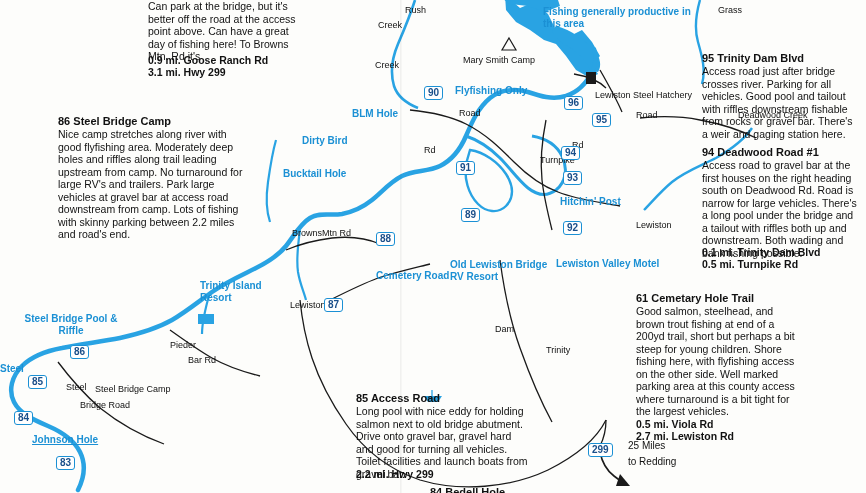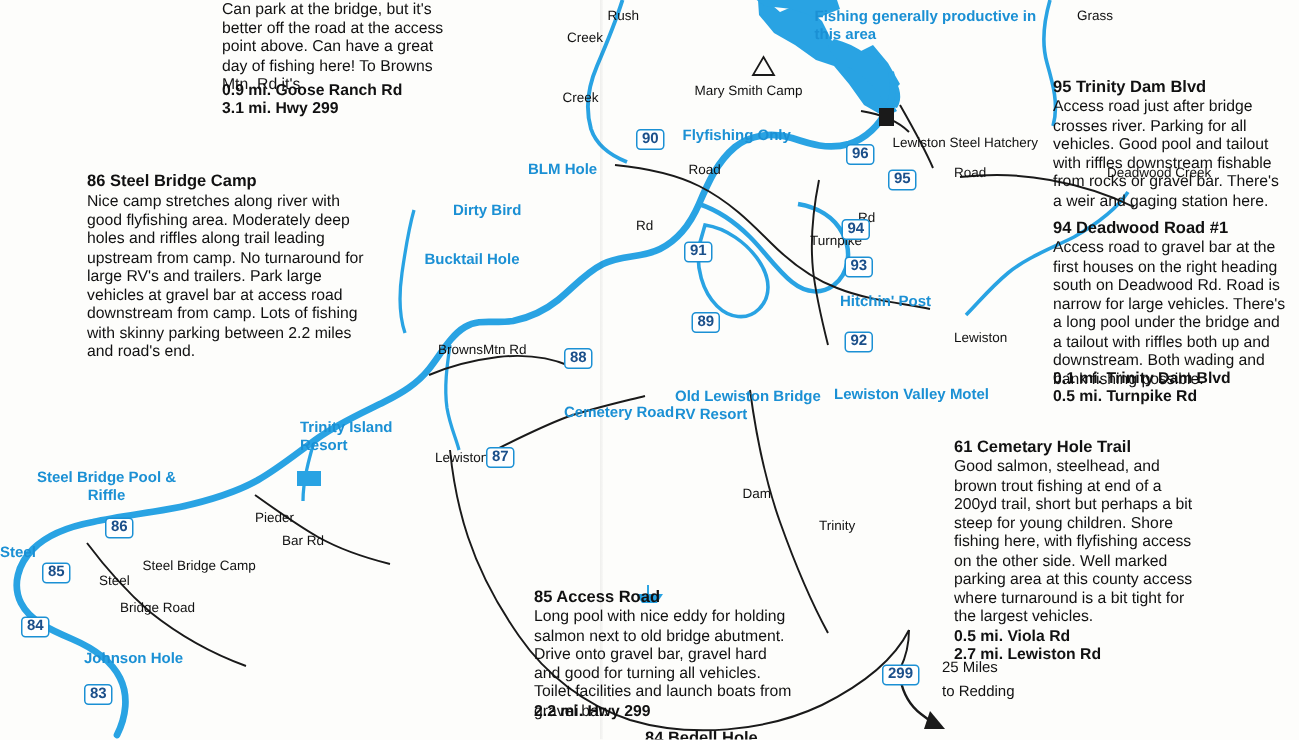--- a/index.html
+++ b/index.html
@@ -133,28 +133,28 @@
     <div class="txt bluelbl small" style="left: 352px; top: 108px; width: 60px;">BLM Hole</div>
     <div class="txt bluelbl small" style="left: 302px; top: 135px; width: 60px;">Dirty Bird</div>
     <div class="txt bluelbl small" style="left: 283px; top: 168px; width: 80px;">Bucktail Hole</div>
     <div class="txt bluelbl small" style="left: 560px; top: 196px; width: 80px;">Hitchin' Post</div>
     <div class="txt bluelbl small" style="left: 376px; top: 270px; width: 90px;">Cemetery Road</div>
     <div class="txt bluelbl small" style="left: 450px; top: 259px; width: 100px;">Old Lewiston Bridge RV Resort</div>
     <div class="txt bluelbl small" style="left: 556px; top: 258px; width: 110px;">Lewiston Valley Motel</div>
     <div class="txt bluelbl small" style="left: 200px; top: 280px; width: 80px;">Trinity Island Resort</div>
     <div class="txt bluelbl small" style="left: 16px; top: 313px; width: 110px; text-align: center;">Steel Bridge Pool &amp; Riffle</div>
     <div class="txt bluelbl small" style="left: 0px; top: 363px; width: 35px;">Steel</div>
-    <div class="txt bluelbl small" style="left: 56px; top: 434px; width: 80px;">Johnson Hole</div>
+    <div class="txt bluelbl small" style="left: 32px; top: 434px; width: 80px; text-decoration: underline;">Johnson Hole</div>
   </div>
 <div id="black-labels">
     <div class="txt blk" style="left: 463px; top: 55px; font-size: 9px; white-space: nowrap;">Mary Smith Camp</div>
     <div class="txt blk" style="left: 595px; top: 90px; font-size: 9px; white-space: nowrap;">Lewiston Steel Hatchery</div>
     <div class="txt blk" style="left: 738px; top: 110px; font-size: 9px; white-space: nowrap;">Deadwood Creek</div>
     <div class="txt blk" style="left: 636px; top: 220px; font-size: 9px; white-space: nowrap;">Lewiston</div>
-    <div class="txt blk" style="left: 95px; top: 372px; font-size: 9px; white-space: nowrap;">Steel Bridge Camp</div>
+    <div class="txt blk" style="left: 95px; top: 384px; font-size: 9px; white-space: nowrap;">Steel Bridge Camp</div>
     <div class="txt blk" style="left: 378px; top: 20px; font-size: 9px; white-space: nowrap;">Creek</div>
     <div class="txt blk" style="left: 375px; top: 60px; font-size: 9px; white-space: nowrap;">Creek</div>
     <div class="txt blk" style="left: 405px; top: 5px; font-size: 9px; white-space: nowrap;">Rush</div>
     <div class="txt blk" style="left: 690px; top: 5px; font-size: 9px; white-space: nowrap; margin-left: 28px;">Grass</div>
     <div class="txt blk" style="left: 459px; top: 108px; font-size: 9px; white-space: nowrap;">Road</div>
     <div class="txt blk" style="left: 636px; top: 110px; font-size: 9px; white-space: nowrap;">Road</div>
     <div class="txt blk" style="left: 424px; top: 145px; font-size: 9px; white-space: nowrap;">Rd</div>
     <div class="txt blk" style="left: 290px; top: 300px; font-size: 9px; white-space: nowrap;">Lewiston</div>
     <div class="txt blk" style="left: 170px; top: 340px; font-size: 9px; white-space: nowrap;">Pieder</div>
     <div class="txt blk" style="left: 188px; top: 355px; font-size: 9px; white-space: nowrap;">Bar   Rd</div>

